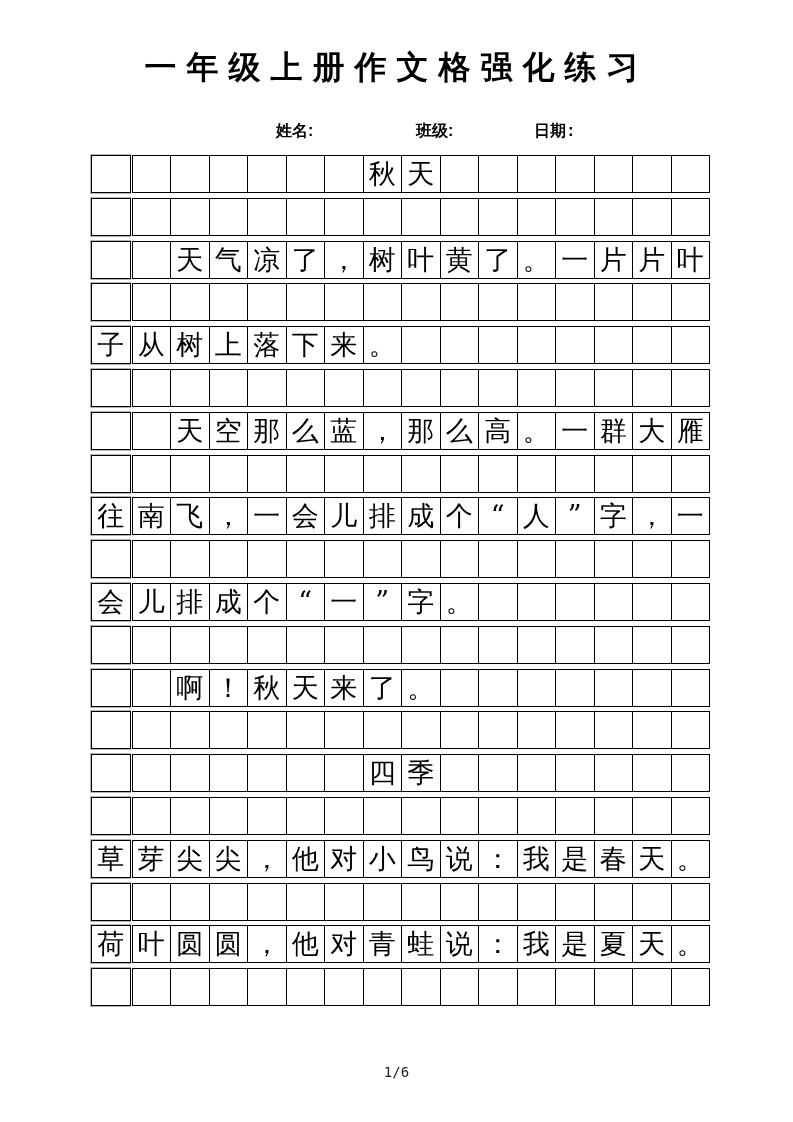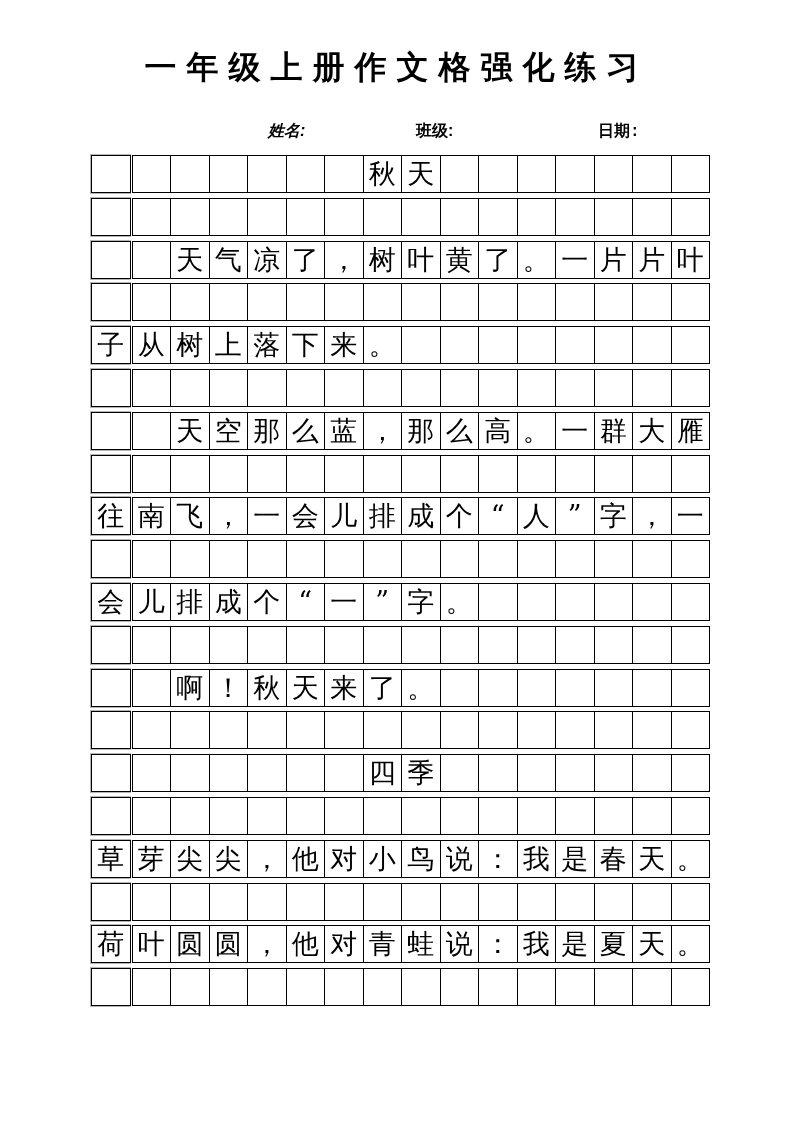--- a/index.html
+++ b/index.html
@@ -33,23 +33,23 @@
     position: absolute;
     top: 121px;
     left: 0;
     width: 793px;
     height: 22px;
     font-size: 16px;
     font-weight: 600;
     font-family: "Liberation Sans", sans-serif;
   }
   .meta .meta-field { position: absolute; top: 0; }
-  .meta .meta-name  { left: 268px; font-style: italic; }
+  .meta .meta-name  { left: 276px; }
   .meta .meta-class { left: 416px; text-align: right; }
-  .meta .meta-date  { left: 598px; font-family: Liberation Mono, monospace; }
+  .meta .meta-date  { left: 534px; font-family: Liberation Mono, monospace; }
 
   .grid {
     position: absolute;
     top: 155px;
     left: 91px;
     display: flex;
     flex-direction: column;
     gap: 4.8px;
   }
   .grid-row {
@@ -456,14 +456,15 @@
         <div class="cell"></div>
         <div class="cell"></div>
         <div class="cell"></div>
         <div class="cell"></div>
         <div class="cell"></div>
         <div class="cell"></div>
         <div class="cell"></div>
       </div>
     </div>
 
+  <div class="page-number">1/6</div>
 
 </div>
 
 </body></html>

